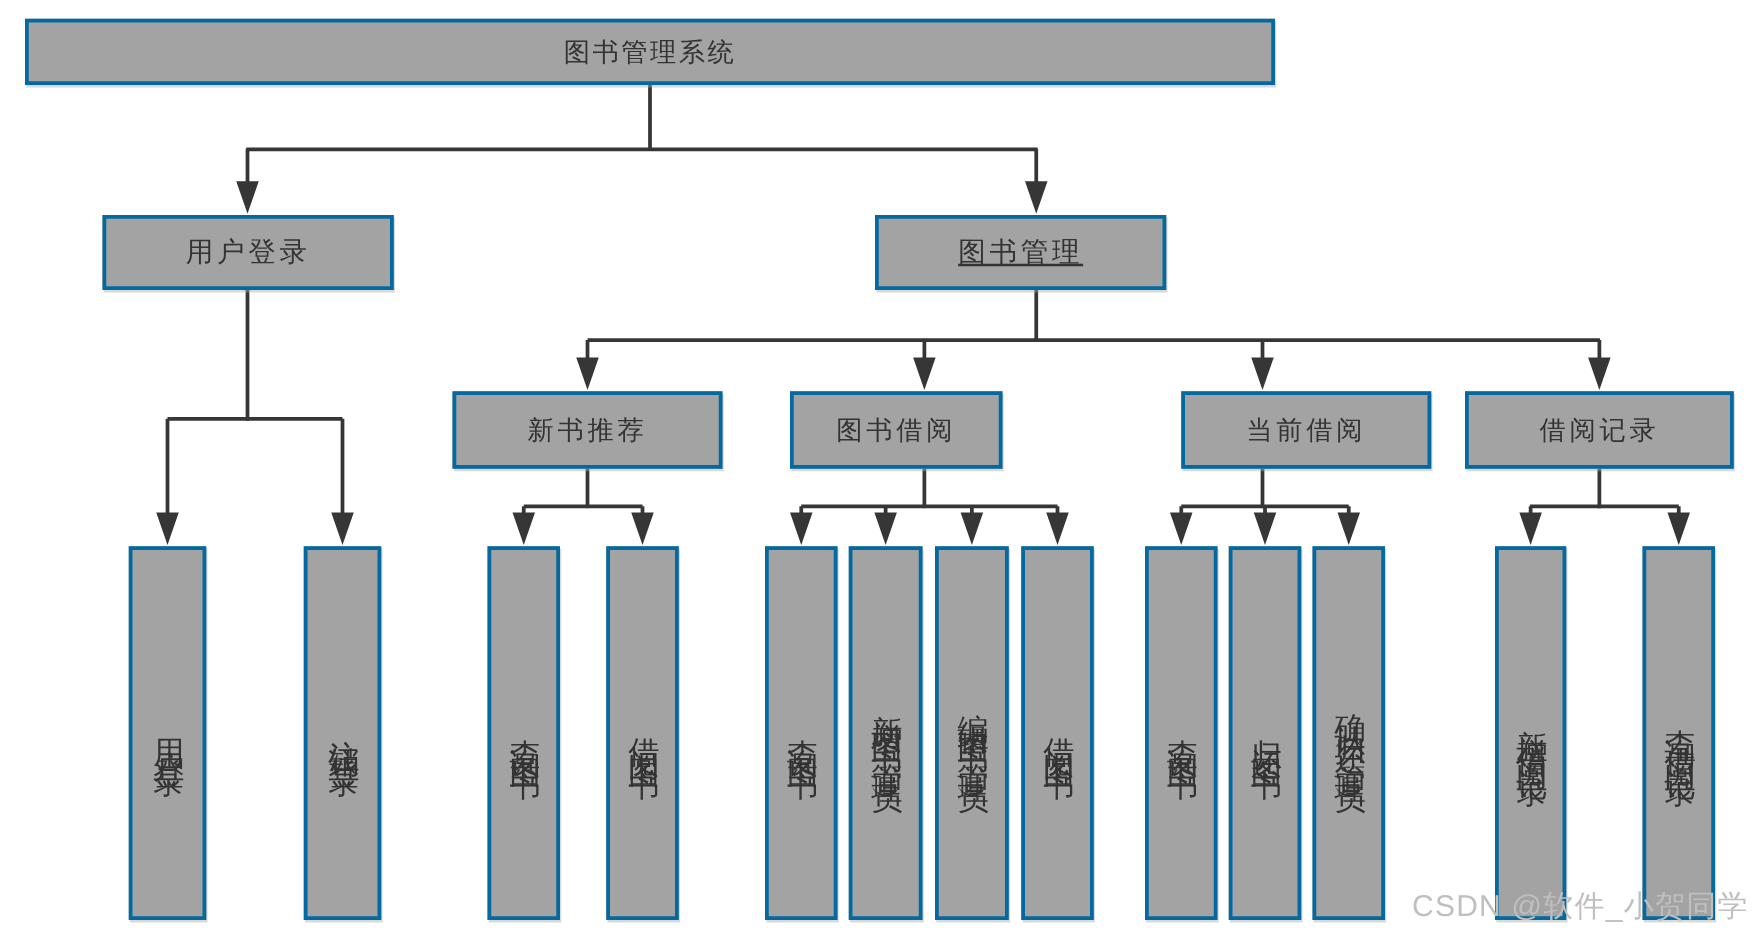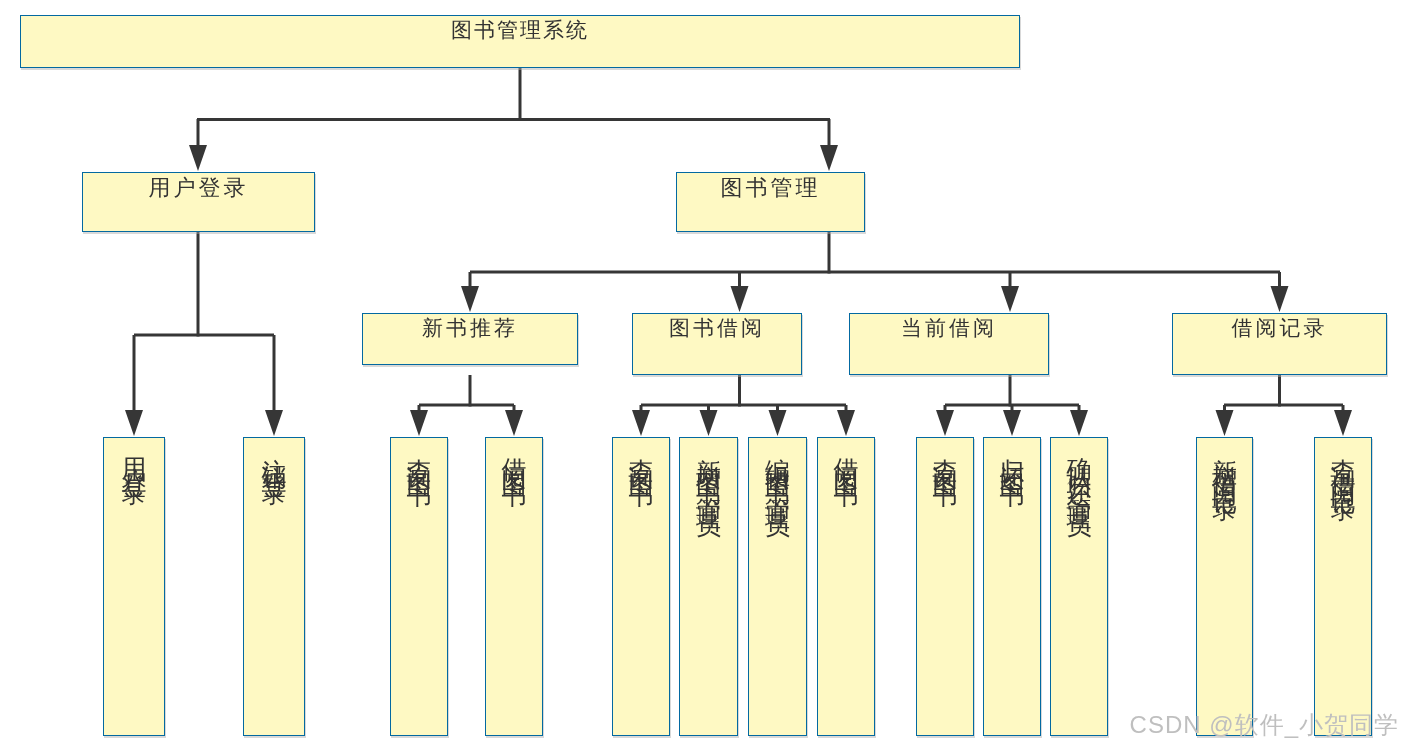--- a/index.html
+++ b/index.html
@@ -7,48 +7,49 @@
   body {
     width: 1405px; height: 747px;
     position: relative;
     overflow: hidden;
     font-family: "Liberation Sans", "DejaVu Sans", sans-serif;
   }
   .canvas { position: absolute; inset: 0; }
   svg.connectors { position: absolute; left: 0; top: 0; z-index: 0; }
   .box {
     position: absolute;
-    border: 1px solid #0369a1;
-    background: #fef9c3;
+    border: 3px solid #0369a1;
+    background: #a3a3a3;
     box-shadow: 1px 2px 0 rgba(170,170,170,0.45);
     display: flex;
+    align-items: center;
     justify-content: center;
     color: #333333;
     z-index: 1;
   }
   .box.h1 span { font-size: 21px; letter-spacing: 2px; white-space: nowrap; }
   .box.h2 span { font-size: 22px; letter-spacing: 3px; white-space: nowrap; }
   .box.h3 span { font-size: 21px; letter-spacing: 3px; white-space: nowrap; }
   .box.leaf span {
     writing-mode: vertical-rl;
     text-orientation: mixed;
     font-size: 25px;
     letter-spacing: 8px;
     line-height: 1;
     white-space: nowrap;
   }
   
   #n-root  { left: 20px;  top: 15px;  width: 1000px; height: 53px; }
   
   #n-login { left: 82px;  top: 172px; width: 233px; height: 60px; }
-  #n-mgmt  { left: 676px; top: 172px; width: 189px; height: 60px; }
-  
-  #n-rec   { left: 362px;  top: 313px; width: 216px; height: 52px; }
+  #n-mgmt  { left: 700px; top: 172px; width: 233px; height: 60px; text-decoration: underline; }
+  
+  #n-rec   { left: 362px;  top: 313px; width: 216px; height: 62px; }
   #n-bor   { left: 632px;  top: 313px; width: 170px; height: 62px; }
-  #n-cur   { left: 849px;  top: 313px; width: 200px; height: 62px; }
+  #n-cur   { left: 945px;  top: 313px; width: 200px; height: 62px; }
   #n-hist  { left: 1172px; top: 313px; width: 215px; height: 62px; }
   
   .leaf { top: 437px; height: 299px; }
   #l-ulogin  { left: 103px;  width: 62px; }
   #l-logout  { left: 243px;  width: 62px; }
   #l-rec-q   { left: 390px;  width: 58px; }
   #l-rec-b   { left: 485px;  width: 58px; }
   #l-bor-q   { left: 612px;  width: 58px; }
   #l-bor-a   { left: 679px;  width: 59px; }
   #l-bor-e   { left: 748px;  width: 59px; }

